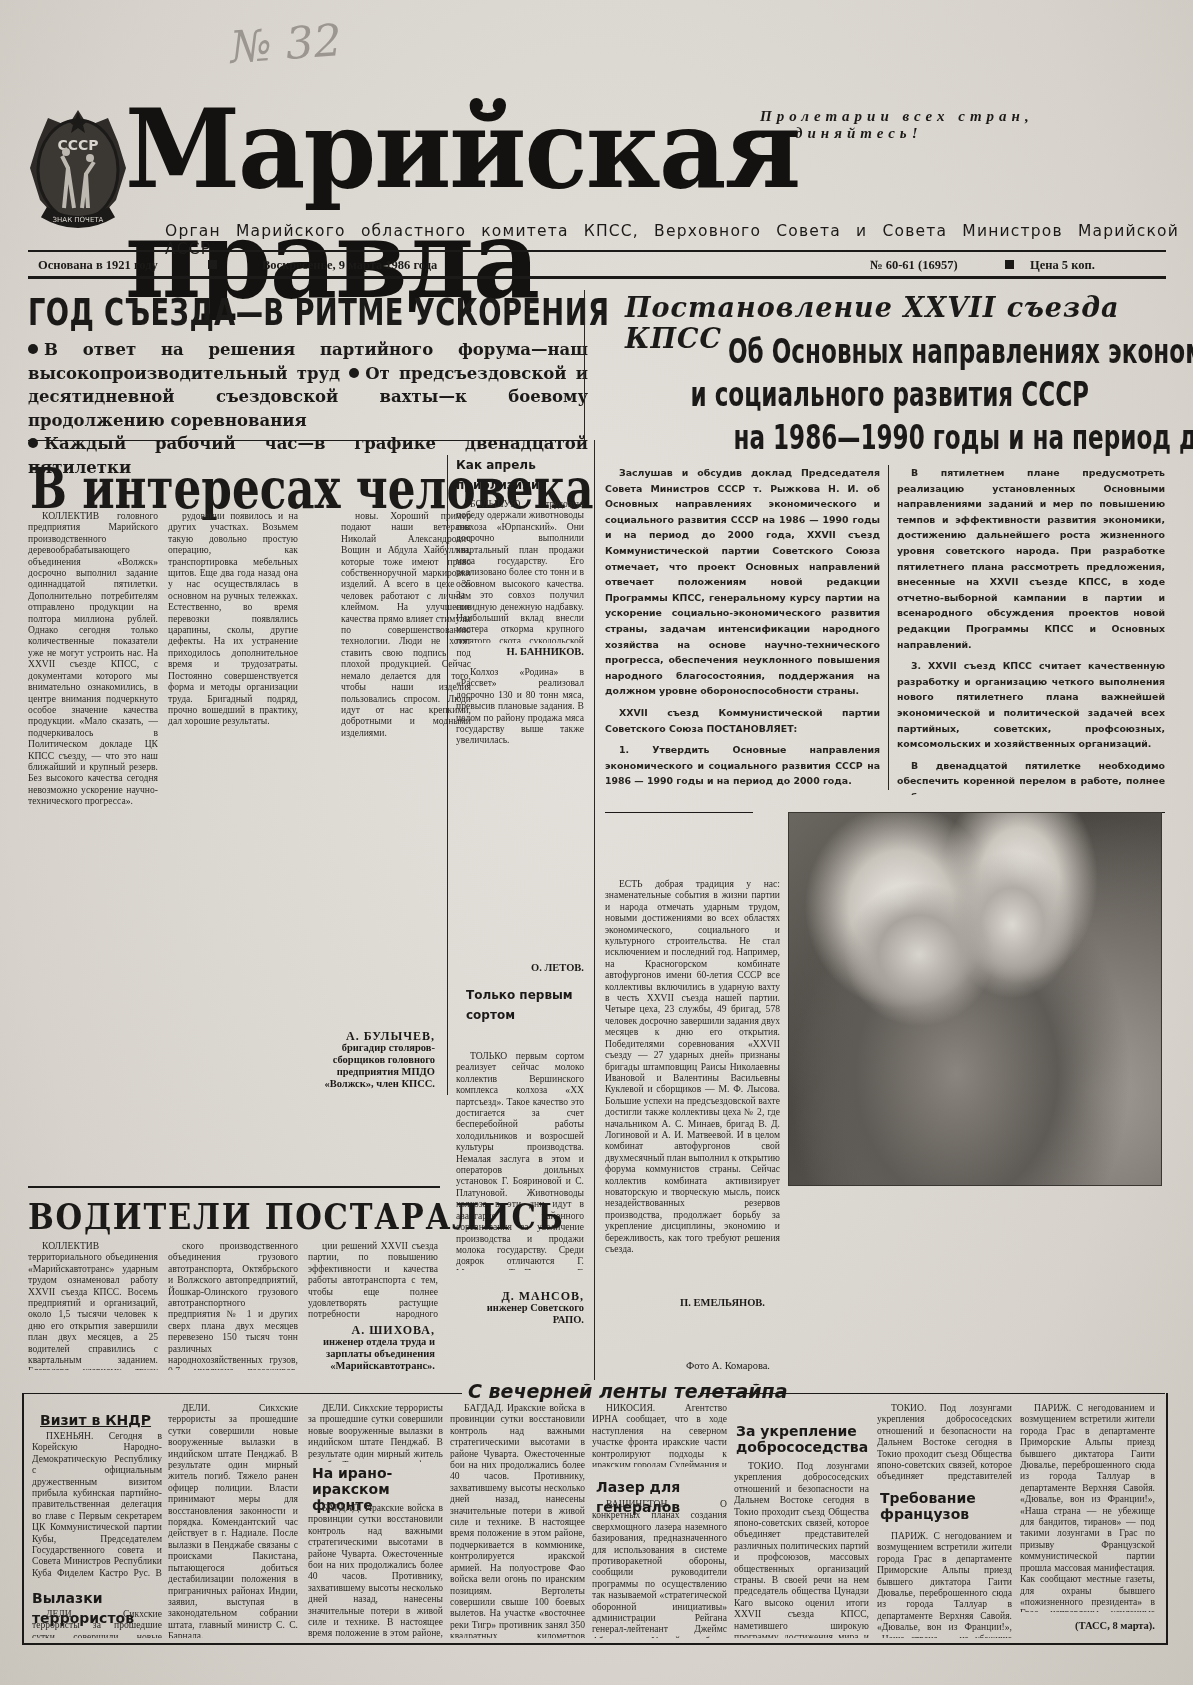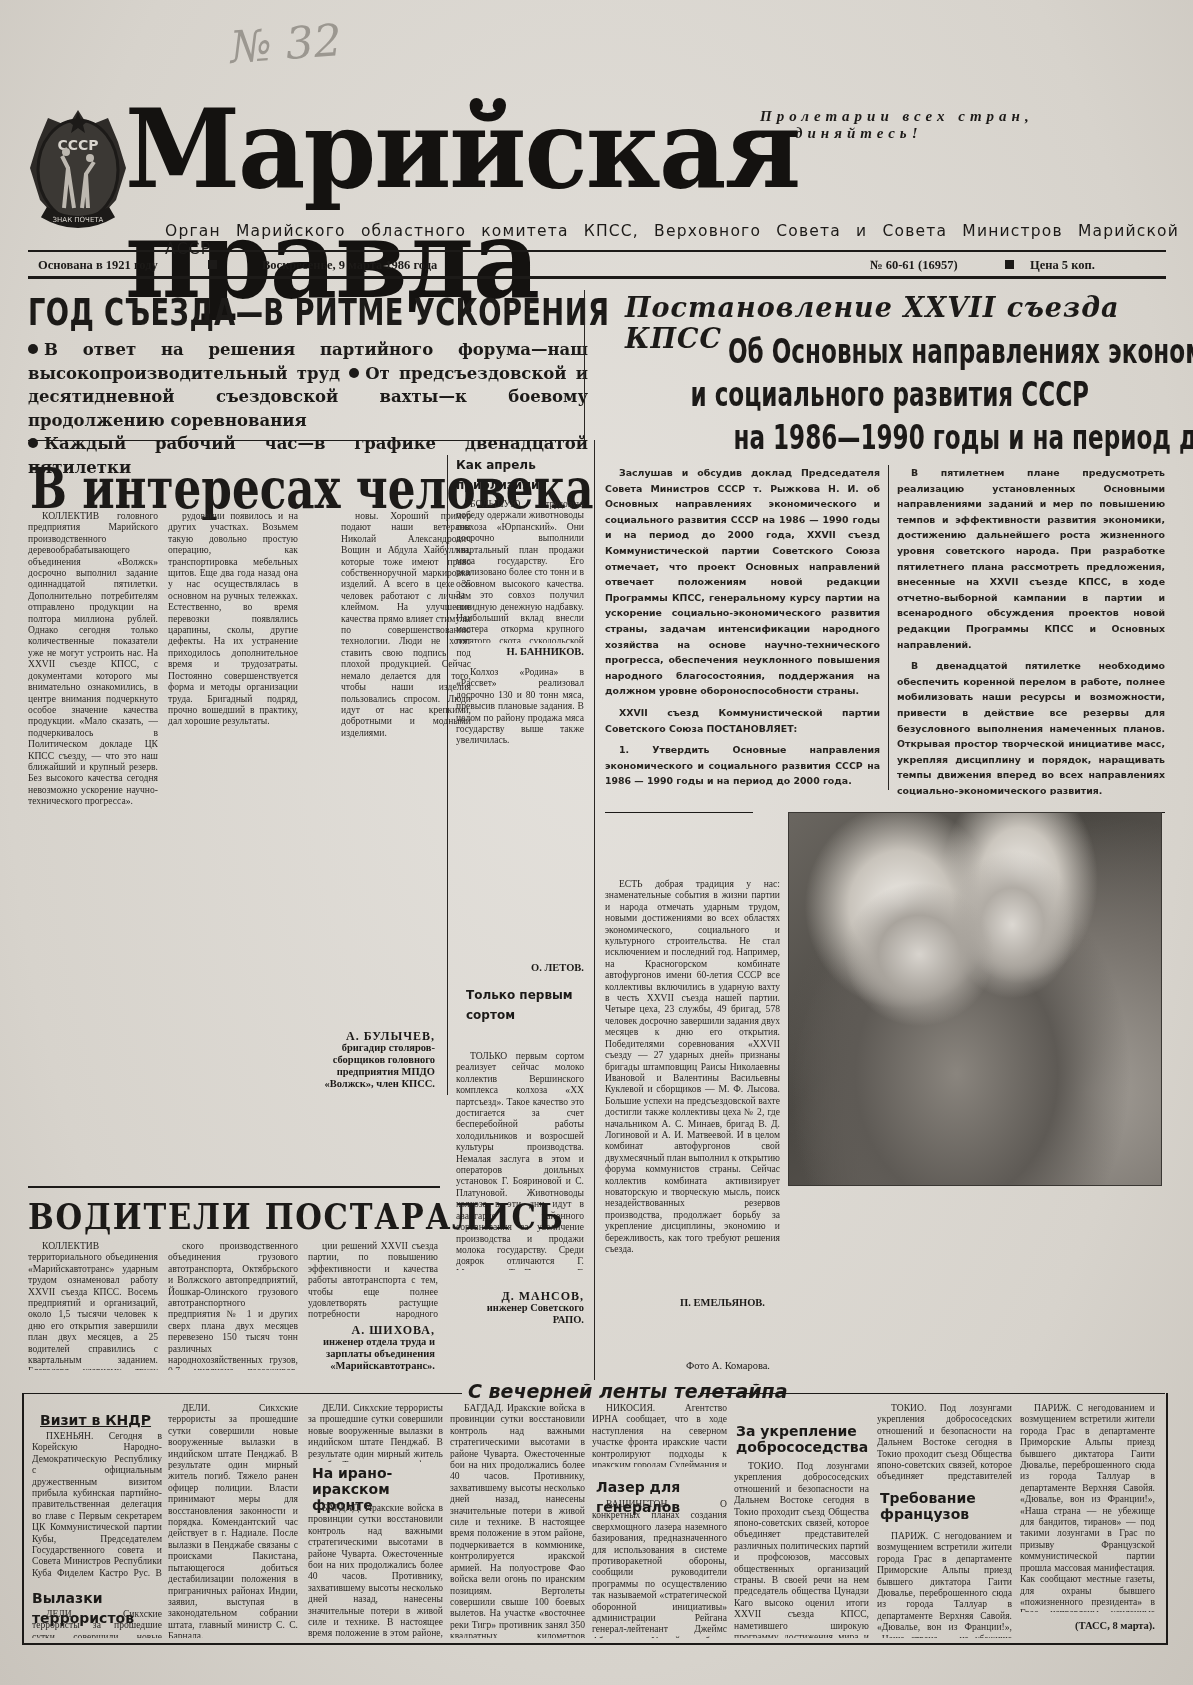--- a/index.html
+++ b/index.html
@@ -135,20 +135,21 @@
   </div>
   <div class="abs sanscol" style="left:605px;top:465px;width:275px;height:330px;">
     <p>Заслушав и обсудив доклад Председателя Совета Министров СССР т. Рыжкова Н. И. об Основных направлениях экономического и социального развития СССР на 1986 — 1990 годы и на период до 2000 года, XXVII съезд Коммунистической партии Советского Союза отмечает, что проект Основных направлений отвечает положениям новой редакции Программы КПСС, генеральному курсу партии на ускорение социально-экономического развития страны, задачам интенсификации народного хозяйства на основе научно-технического прогресса, обеспечения неуклонного повышения народного благосостояния, поддержания на должном уровне обороноспособности страны.</p>
     <p>XXVII съезд Коммунистической партии Советского Союза ПОСТАНОВЛЯЕТ:</p>
     <p>1. Утвердить Основные направления экономического и социального развития СССР на 1986 — 1990 годы и на период до 2000 года.</p>
     <p>2. Совету Министров СССР разработать в соответствии с Основными направлениями проект Государственного плана экономического и социального развития СССР на 1986 — 1990 годы с распределением заданий по годам пятилетки, по министерствам и ведомствам СССР, союзным республикам, важнейшим экономическим районам и представить его на рассмотрение Верховного Совета СССР в мае 1986 года.</p>
   </div>
   <div class="abs vline" style="left:888px;top:465px;height:325px;"></div>
   <div class="abs sanscol" style="left:897px;top:465px;width:268px;height:330px;">
     <p>В пятилетнем плане предусмотреть реализацию установленных Основными направлениями заданий и мер по повышению темпов и эффективности развития экономики, достижению дальнейшего роста жизненного уровня советского народа. При разработке пятилетнего плана рассмотреть предложения, внесенные на XXVII съезде КПСС, в ходе отчетно-выборной кампании в партии и всенародного обсуждения проектов новой редакции Программы КПСС и Основных направлений.</p>
+    <p>3. XXVII съезд КПСС считает качественную разработку и организацию четкого выполнения нового пятилетнего плана важнейшей экономической и политической задачей всех партийных, советских, профсоюзных, комсомольских и хозяйственных организаций.</p>
     <p>В двенадцатой пятилетке необходимо обеспечить коренной перелом в работе, полнее мобилизовать наши ресурсы и возможности, привести в действие все резервы для безусловного выполнения намеченных планов. Открывая простор творческой инициативе масс, укрепляя дисциплину и порядок, наращивать темпы движения вперед во всех направлениях социально-экономического развития.</p>
 
   </div>
 
   <div class="abs rule" style="left:605px;top:812px;width:148px;height:1px;"></div>
   <div class="abs section-label" style="left:790px;top:802px;margin-top:40px;">По трудовой традиции</div>
   <div class="abs rule" style="left:1000px;top:812px;width:165px;height:1px;"></div>
   <div class="abs col" style="left:605px;top:830px;width:175px;height:445px;margin-top:48px;">
       <p>ЕСТЬ добрая традиция у нас: знаменательные события в жизни партии и народа отмечать ударным трудом, новыми достижениями во всех областях экономического, социального и культурного строительства. Не стал исключением и последний год. Например, на Красногорском комбинате автофургонов имени 60-летия СССР все коллективы включились в ударную вахту в честь XXVII съезда нашей партии. Четыре цеха, 23 службы, 49 бригад, 578 человек досрочно завершили задания двух месяцев к дню его открытия. Победителями соревнования «XXVII съезду — 27 ударных дней» признаны бригады штамповщиц Раисы Николаевны Ивановой и Валентины Васильевны Куклевой и сборщиков — М. Ф. Лысова. Большие успехи на предсъездовской вахте достигли также коллективы цеха № 2, где начальником А. С. Минаев, бригад В. Д. Логиновой и А. И. Матвеевой. И в целом комбинат автофургонов свой двухмесячный план выполнил к открытию форума коммунистов страны. Сейчас коллектив комбината активизирует новаторскую и творческую мысль, поиск незадействованных резервов производства, продолжает борьбу за укрепление дисциплины, экономию и бережливость, как того требуют решения съезда.</p>
     </div>

